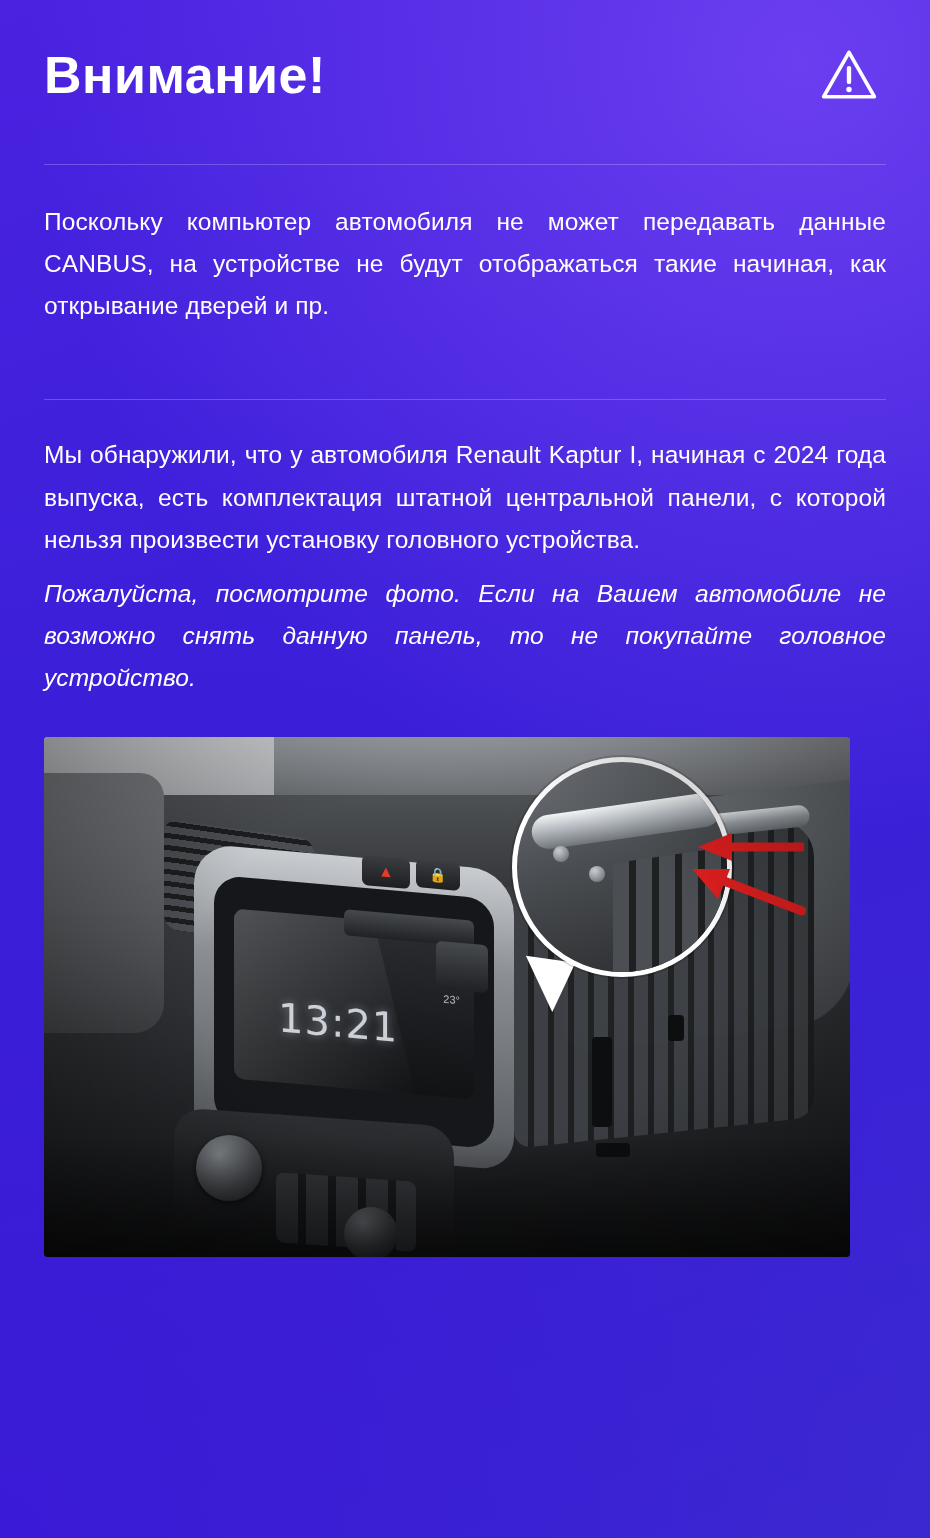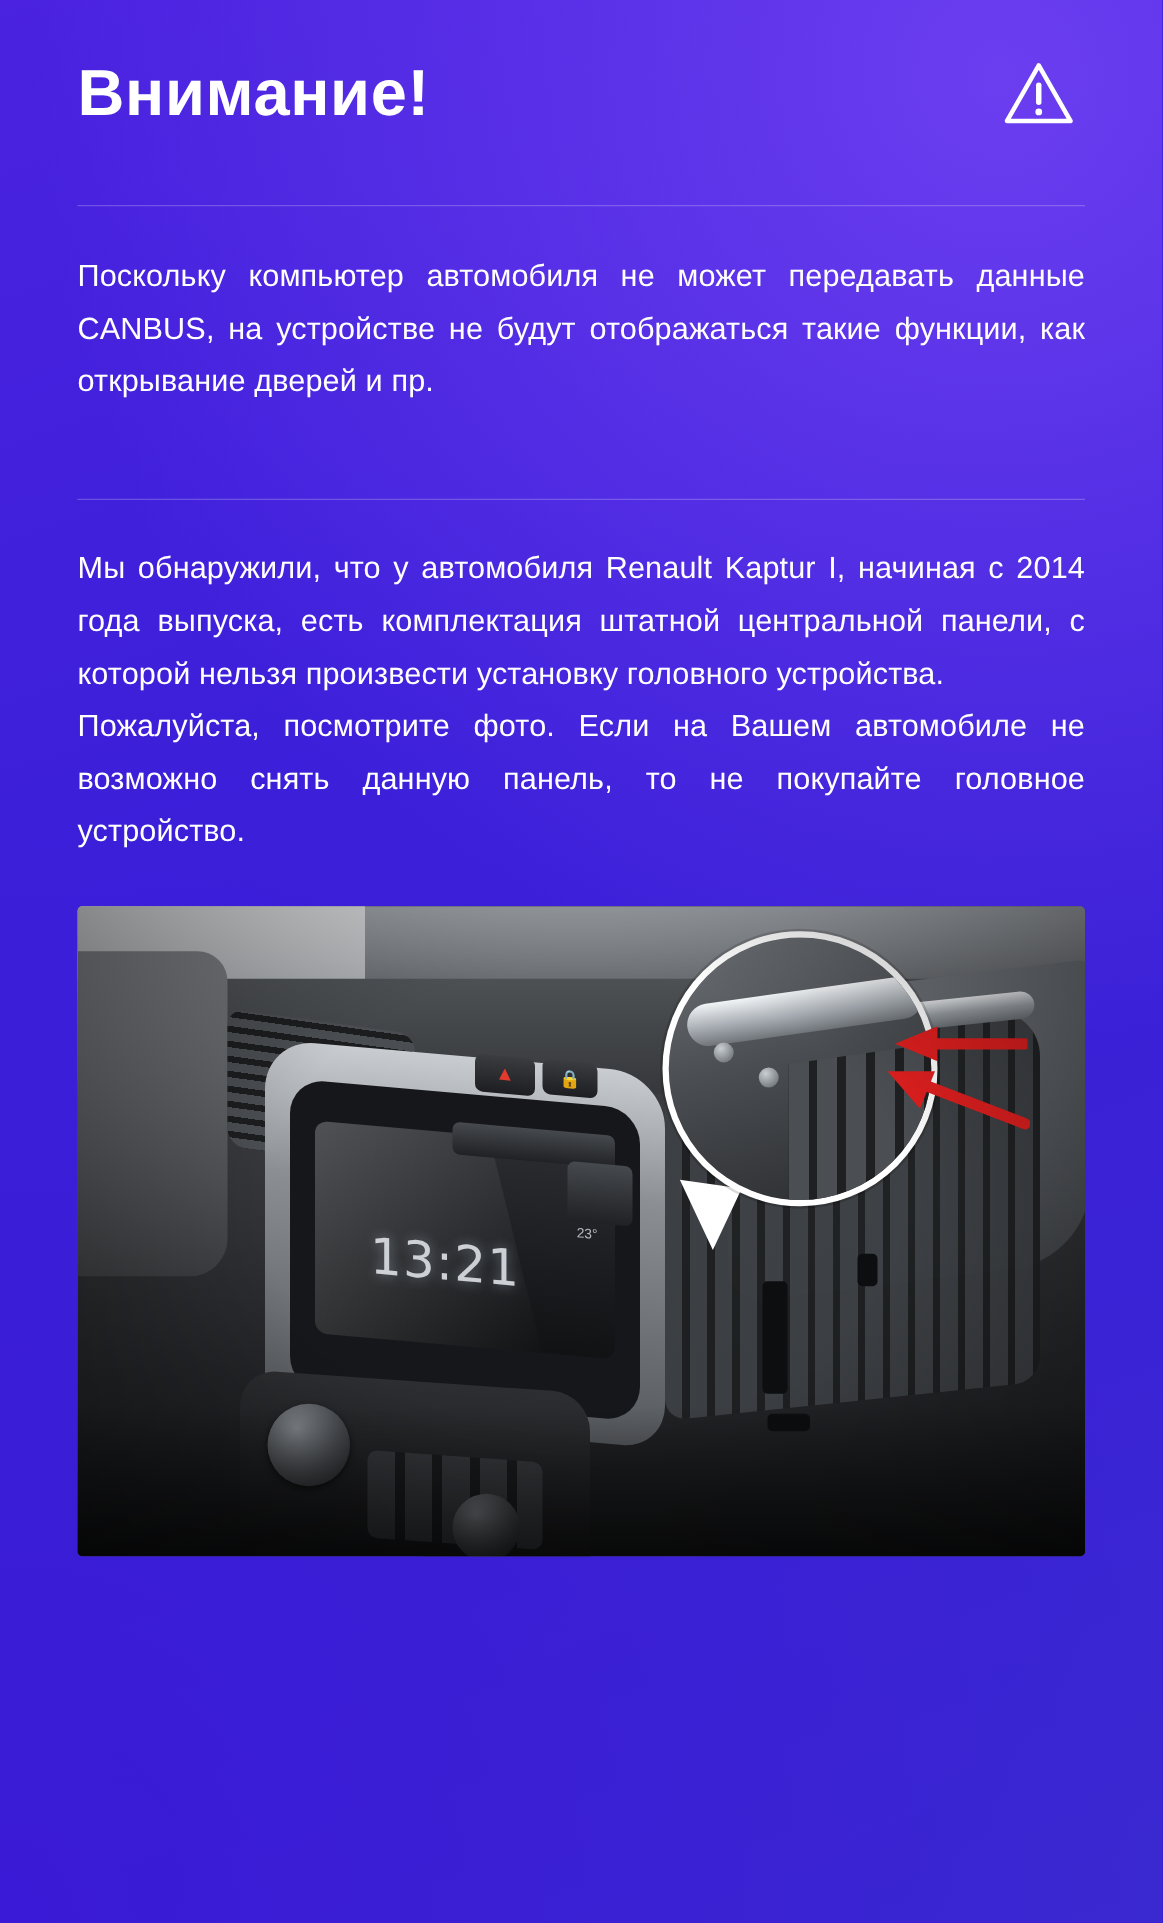--- a/index.html
+++ b/index.html
@@ -15,21 +15,21 @@
   }
   .page {
     position: relative;
     width: 930px;
     height: 1538px;
     box-sizing: border-box;
     background:
       radial-gradient(circle at 86% 4%, #6b3ef0 0%, rgba(107,62,240,0) 46%),
       radial-gradient(circle at 0% 100%, #3a1ad6 0%, rgba(58,26,214,0) 55%),
       linear-gradient(160deg, #4a22e0 0%, #3b1fd9 40%, #3a22d6 70%, #3a2ad0 100%);
-    padding: 0 62px;
+    padding: 0 44px;
   }
   .header {
     display: flex;
     align-items: center;
     justify-content: space-between;
     padding-top: 46px;
   }
   .title {
     color: #ffffff;
     font-size: 52px;
@@ -62,21 +62,22 @@
     padding-top: 36px;
     padding-bottom: 28px;
   }
   .block.body {
     padding-top: 34px;
   }
   .block p {
     margin: 0;
   }
   .block.body p + p {
-    margin-top: 0px;
+    margin-top: 12px;
+    font-style: italic;
   }
   .photo {
     position: relative;
     margin-top: 38px;
     width: 806px;
     height: 520px;
     border-radius: 4px;
     overflow: hidden;
     background: linear-gradient(135deg, #5a5d63 0%, #3b3d42 40%, #2a2c30 100%);
   }
@@ -271,27 +272,27 @@
         <path d="M32 7 L60 56 H4 Z" fill="none" stroke="#ffffff" stroke-width="4" stroke-linejoin="round"></path>
         <rect x="29.6" y="22" width="4.8" height="20" rx="2.4" fill="#ffffff"></rect>
         <circle cx="32" cy="48" r="3" fill="#ffffff"></circle>
       </svg>
     </span>
   </div>
 
   <div class="divider top"></div>
 
   <div class="block intro">
-    <p>Поскольку компьютер автомобиля не может передавать данные CANBUS, на устройстве не будут отображаться такие функции, как открывание дверей и пр.</p>
+    <p>Поскольку компьютер автомобиля не может передавать данные CANBUS, на устройстве не будут отображаться такие начиная, как открывание дверей и пр.</p>
   </div>
 
   <div class="divider mid"></div>
 
   <div class="block body">
-    <p>Мы обнаружили, что у автомобиля Renault Kaptur I, начиная с 2014 года выпуска, есть комплектация штатной центральной панели, с которой нельзя произвести установку головного устройства.</p>
+    <p>Мы обнаружили, что у автомобиля Renault Kaptur I, начиная с 2024 года выпуска, есть комплектация штатной центральной панели, с которой нельзя произвести установку головного устройства.</p>
     <p>Пожалуйста, посмотрите  фото. Если на Вашем  автомобиле не возможно снять данную панель, то не покупайте головное устройство.</p>
   </div>
 
   <div class="photo">
     <div class="ph-windshield"></div>
     <div class="ph-sky"></div>
     <div class="ph-dash-top"></div>
     <div class="ph-dash-main"></div>
     <div class="ph-door"></div>
     <div class="ph-left-vent"></div>

